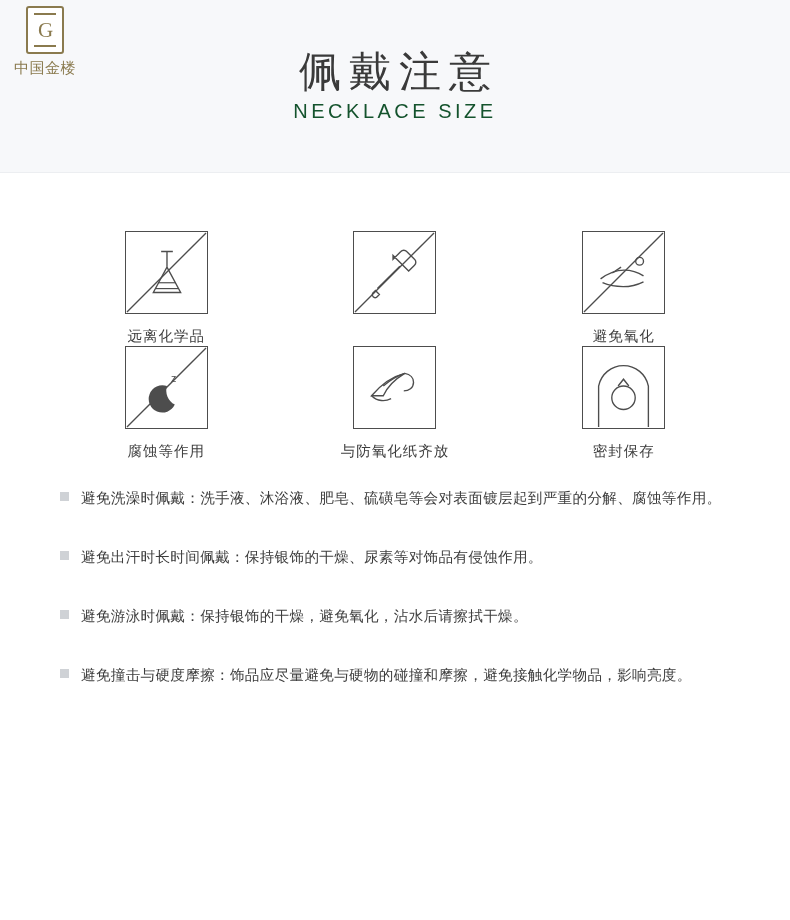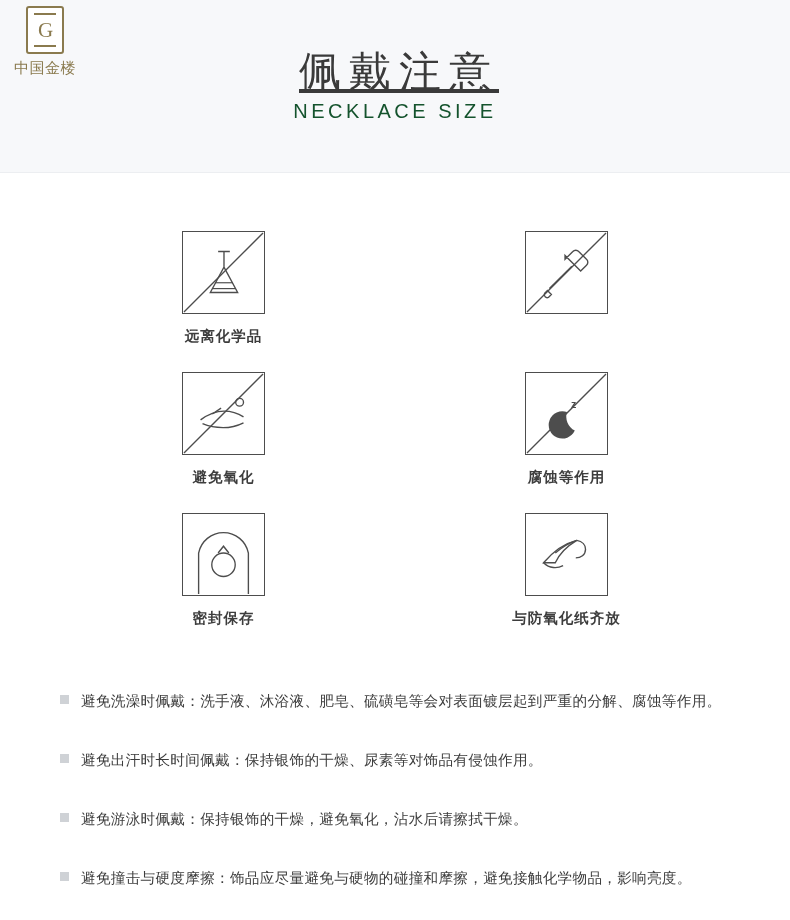--- a/index.html
+++ b/index.html
@@ -79,41 +79,38 @@
   }
   .title-cn {
     font-family: "Liberation Serif", serif;
     font-size: 42px;
     color: #3a3a3a;
     letter-spacing: 8px;
     font-weight: normal;
     line-height: 1.15;
     margin: 0;
     padding-left: 8px;
-    text-decoration: underline;
   }
   .title-en {
     margin-top: 4px;
     font-size: 20px;
     color: #14532d;
     letter-spacing: 3.5px;
   }
 
   
   .content {
     position: relative;
     padding: 0 24px;
   }
   .icon-grid {
     display: grid;
-    grid-template-columns: repeat(2, 1fr);
-    row-gap: 26px;
+    grid-template-columns: repeat(3, 1fr);
     margin-top: 58px;
     padding: 0 28px;
-    font-weight: bold;
   }
   .icon-cell {
     text-align: center;
   }
   .icon-box {
     width: 83px;
     height: 83px;
     margin: 0 auto;
     border: 1px solid #4d4d4d;
     box-sizing: border-box;
@@ -127,21 +124,21 @@
   }
   .icon-label {
     margin-top: 13px;
     font-size: 14.5px;
     color: #3d3d3d;
     letter-spacing: 1px;
   }
 
   
   .notes {
-    margin-top: 60px;
+    margin-top: 24px;
     padding: 0 34px 0 36px;
   }
   .note-item {
     display: flex;
     align-items: flex-start;
     margin-bottom: 22px;
   }
   .note-item.gap-extra { margin-bottom: 32px; }
   .bullet {
     width: 9px;
@@ -227,40 +224,40 @@
             <path d="M42 40 a14 14 0 1 0 8 19 a16 16 0 0 1 -8 -19 z" fill="#4d4d4d" stroke="none"></path>
             <text x="46" y="36" font-family="Liberation Sans, sans-serif" font-size="11" fill="#4d4d4d" stroke="none">z</text>
           </svg>
         </div>
         <div class="icon-label">腐蚀等作用</div>
       </div>
 
       <div class="icon-cell">
         <div class="icon-box">
           <svg viewBox="0 0 83 83" fill="none" stroke="#4d4d4d" stroke-width="1.4">
-            <path d="M16 82 V40 a26 26 0 0 1 51 0 V82"></path>
-            <circle cx="41.5" cy="52" r="12"></circle>
-            <path d="M36 40 l5.5 -7 l5.5 7"></path>
-          </svg>
-        </div>
-        <div class="icon-label">密封保存</div>
-      </div>
-
-      <div class="icon-cell">
-        <div class="icon-box">
-          <svg viewBox="0 0 83 83" fill="none" stroke="#4d4d4d" stroke-width="1.4">
             <path d="M18 50 c10 -12 22 -20 34 -23 c-10 6 -18 14 -22 23 z"></path>
             <path d="M18 50 c6 6 14 6 20 3"></path>
             <path d="M30 40 c8 -7 16 -11 22 -13"></path>
             <path d="M52 27 c6 1 9 5 9 9 c0 6 -5 9 -10 9"></path>
           </svg>
         </div>
         <div class="icon-label">与防氧化纸齐放</div>
       </div>
 
+      <div class="icon-cell">
+        <div class="icon-box">
+          <svg viewBox="0 0 83 83" fill="none" stroke="#4d4d4d" stroke-width="1.4">
+            <path d="M16 82 V40 a26 26 0 0 1 51 0 V82"></path>
+            <circle cx="41.5" cy="52" r="12"></circle>
+            <path d="M36 40 l5.5 -7 l5.5 7"></path>
+          </svg>
+        </div>
+        <div class="icon-label">密封保存</div>
+      </div>
+
     </div>
 
     <div class="notes">
       <div class="note-item gap-extra">
         <span class="bullet"></span>
         <span class="note-text">避免洗澡时佩戴：洗手液、沐浴液、肥皂、硫磺皂等会对表面镀层起到严重的分解、腐蚀等作用。</span>
       </div>
       <div class="note-item gap-extra">
         <span class="bullet"></span>
         <span class="note-text">避免出汗时长时间佩戴：保持银饰的干燥、尿素等对饰品有侵蚀作用。</span>

